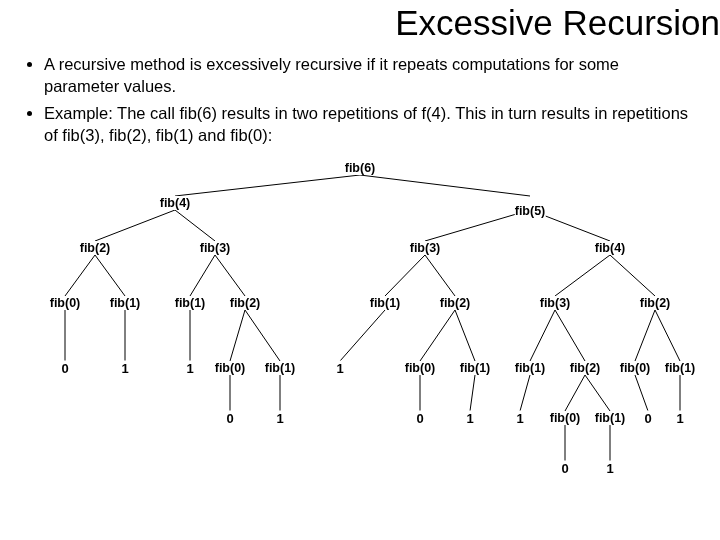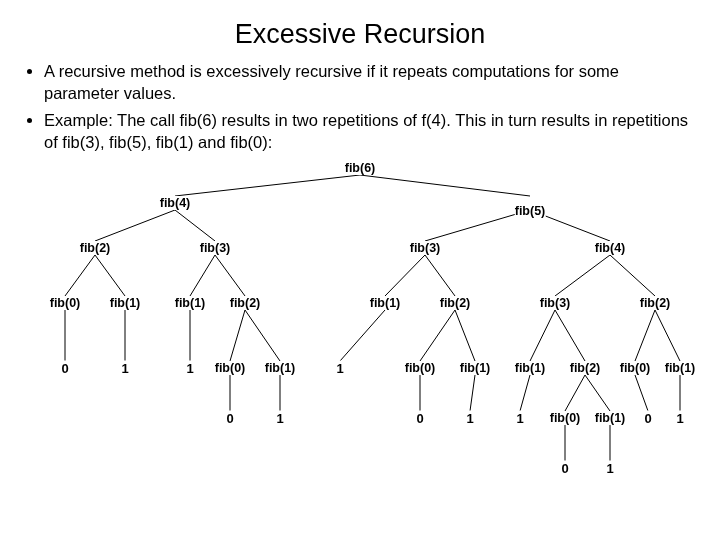--- a/index.html
+++ b/index.html
@@ -7,23 +7,23 @@
     padding: 0;
     width: 720px;
     height: 540px;
     background: #fff;
     font-family: Arial, Helvetica, sans-serif;
     color: #000;
     position: relative;
     overflow: hidden;
   }
   .title {
-    text-align: center;
-    font-size: 27px;
-    margin-top: 19px;
+    text-align: right;
+    font-size: 35px;
+    margin-top: 3px;
     margin-bottom: 10px;
     font-weight: normal;
   }
   .bullets {
     font-size: 16.5px;
     line-height: 1.35;
     margin: 0 24px 8px 24px;
   }
   .bullets ul {
     list-style: disc;
@@ -69,21 +69,21 @@
   }
 </style>
 </head>
 <body>
 
 <h1 class="title">Excessive Recursion</h1>
 
 <div class="bullets">
   <ul>
     <li>A recursive method is excessively recursive if it repeats computations for some parameter values.</li>
-    <li>Example: The call fib(6) results in two repetitions of f(4). This in turn results in repetitions of fib(3), fib(5), fib(1) and fib(0):</li>
+    <li>Example: The call fib(6) results in two repetitions of f(4). This in turn results in repetitions of fib(3), fib(2), fib(1) and fib(0):</li>
   </ul>
 </div>
 
 <div class="tree" id="tree">
   <svg class="edges" id="edges">
       <line x1="340" y1="17" x2="155" y2="38"></line>
       <line x1="340" y1="17" x2="510" y2="38"></line>
       <line x1="155" y1="52" x2="75" y2="83"></line>
       <line x1="155" y1="52" x2="195" y2="83"></line>
       <line x1="510" y1="52" x2="405" y2="83"></line>

